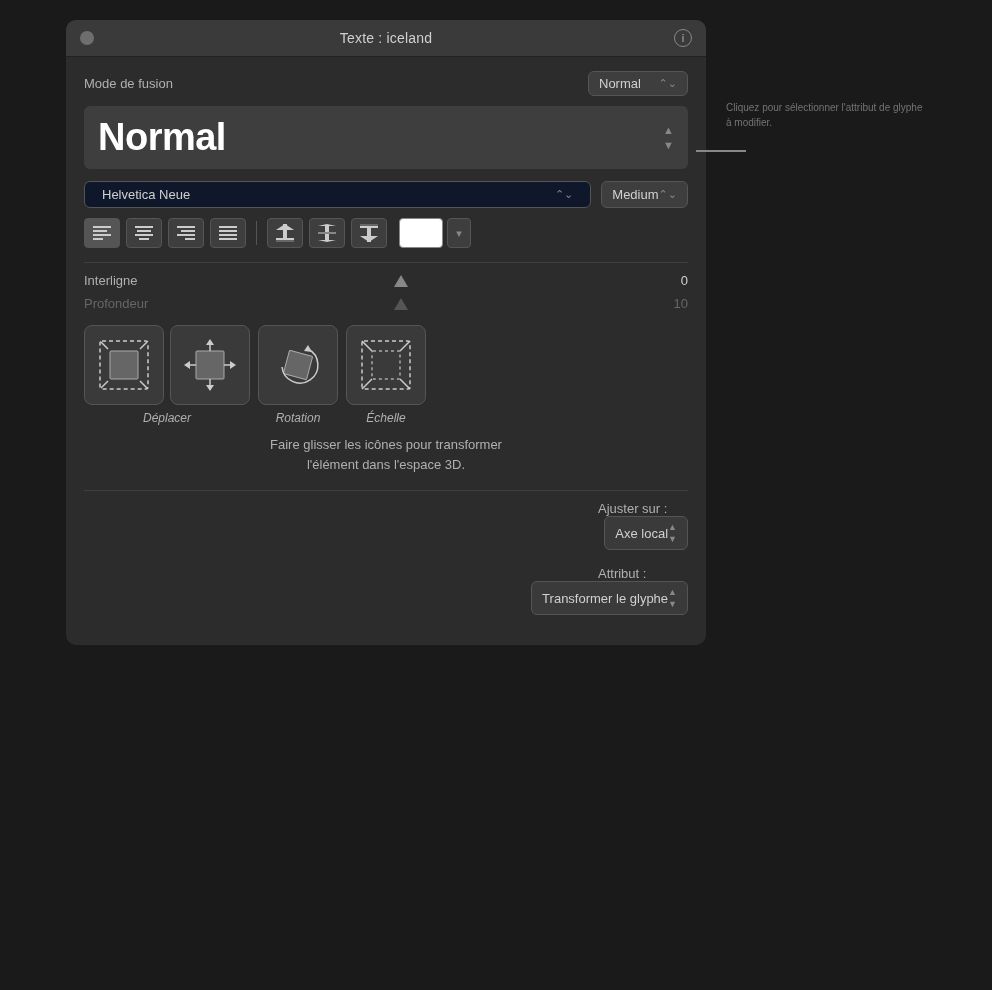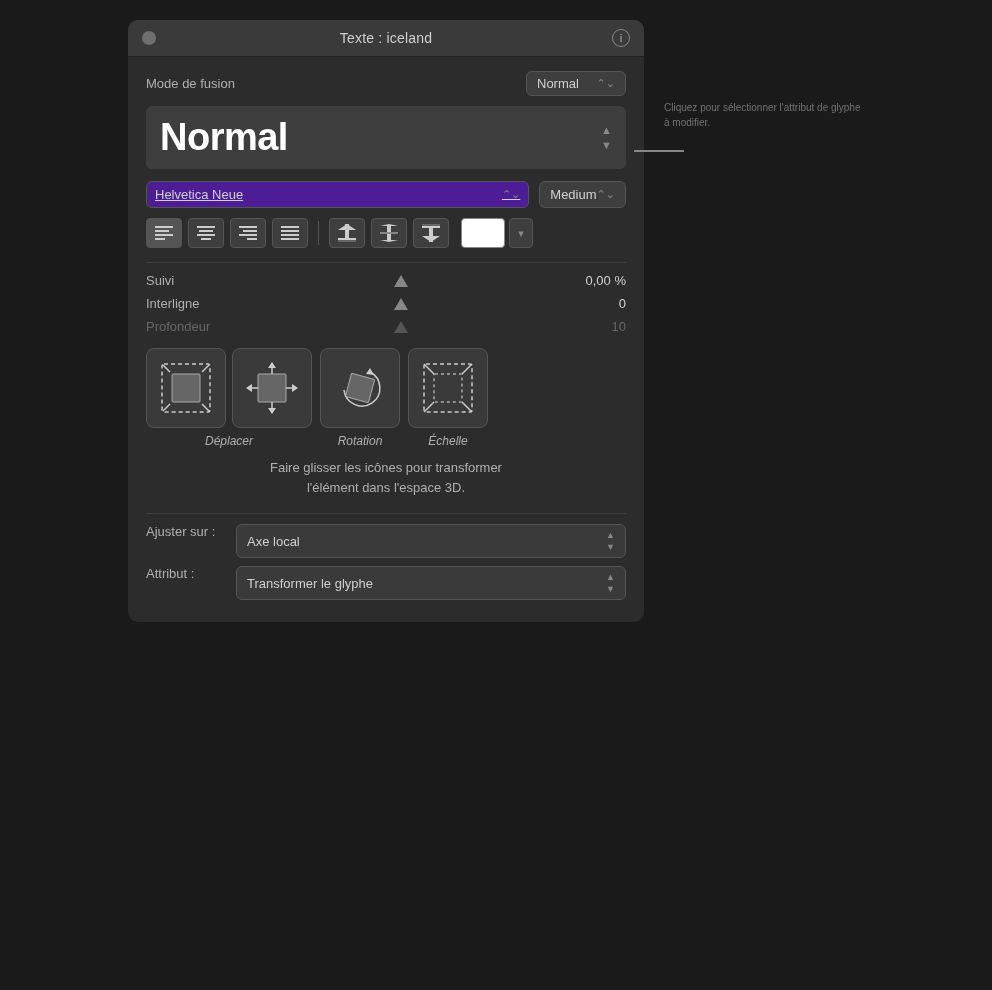--- a/index.html
+++ b/index.html
@@ -15,21 +15,21 @@
 
     .panel-wrapper {
       display: flex;
       flex-direction: row;
       align-items: flex-start;
       gap: 20px;
       margin-top: 20px;
     }
 
     .panel {
-      width: 516px;
+      width: 640px;
       background: #2c2c2c;
       border-radius: 10px;
       overflow: hidden;
       position: relative;
     }
 
     .titlebar {
       background: #3a3a3a;
       display: flex;
       align-items: center;
@@ -158,32 +158,31 @@
     }
 
     .font-row {
       display: flex;
       align-items: center;
       gap: 10px;
       margin-bottom: 10px;
     }
 
     .font-selector {
-      background: #4c1d95;
+      background: #0f172a;
       border: 1px solid #555;
       border-radius: 6px;
-      padding: 5px 8px;
+      padding: 5px 17px;
       font-size: 13px;
       color: #d0d0d0;
       display: flex;
       align-items: center;
       gap: 6px;
       cursor: pointer;
       flex: 1;
-      text-decoration: underline;
     }
 
     .font-selector .chevron {
       color: #888;
       font-size: 11px;
       margin-left: auto;
     }
 
     .weight-selector {
       background: #3e3e3e;
@@ -355,22 +354,23 @@
     .hint-text {
       font-size: 13px;
       color: #b0b0b0;
       text-align: center;
       line-height: 1.5;
       margin: 10px 0 16px 0;
     }
 
     .adjust-row {
       display: flex;
-      align-items: flex-start;
-      margin-bottom: 8px;
+      align-items: flex-end;
+      margin-bottom: 16px;
+      flex-direction: column;
     }
 
     .adjust-label {
       font-size: 13px;
       color: #b0b0b0;
       min-width: 90px;
     }
 
     .adjust-select {
       background: #3a3a3a;
@@ -530,27 +530,20 @@
           <div class="color-btn"></div>
           <div class="color-dropdown">
             <span>▾</span>
           </div>
         </div>
       </div>
 
       <hr class="section-divider">
 
 
-      <div class="param-row">
-        <span class="param-label">Suivi</span>
-        <div class="param-slider">
-          <div class="slider-icon"></div>
-        </div>
-        <span class="param-value">0,00 %</span>
-      </div>
 
       <div class="param-row">
         <span class="param-label">Interligne</span>
         <div class="param-slider">
           <div class="slider-icon"></div>
         </div>
         <span class="param-value">0</span>
       </div>
 
       <div class="param-row">

